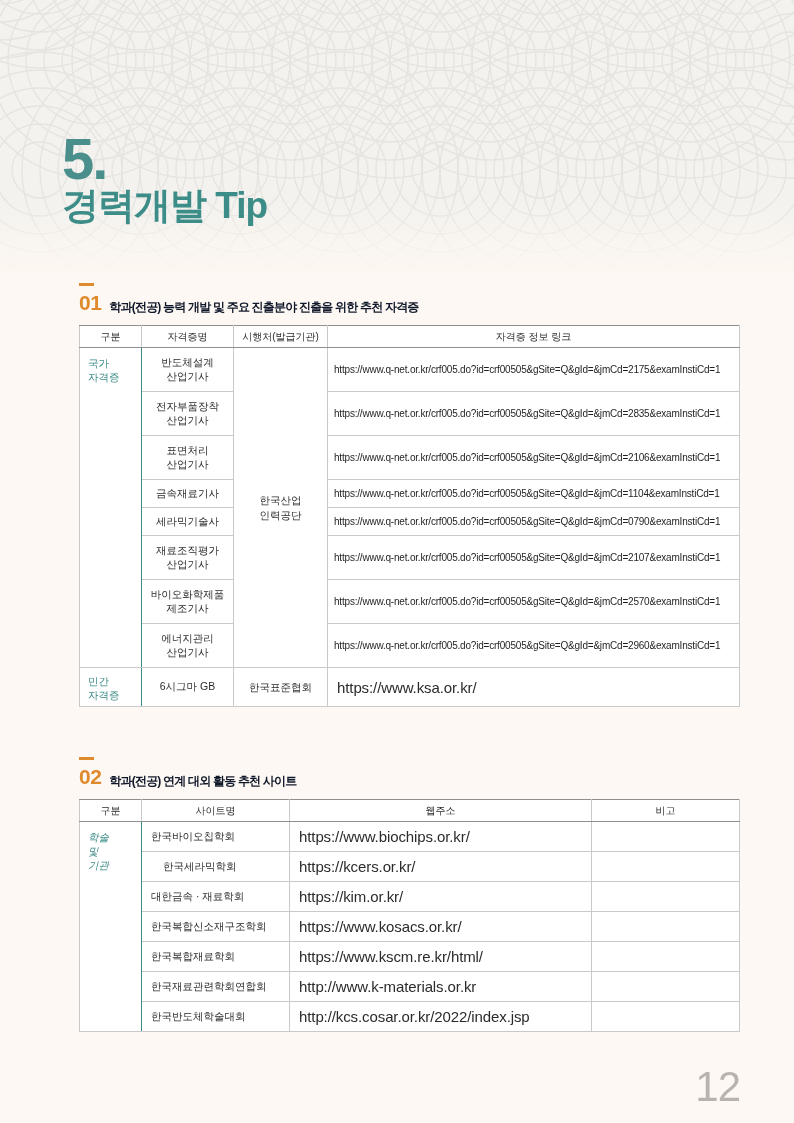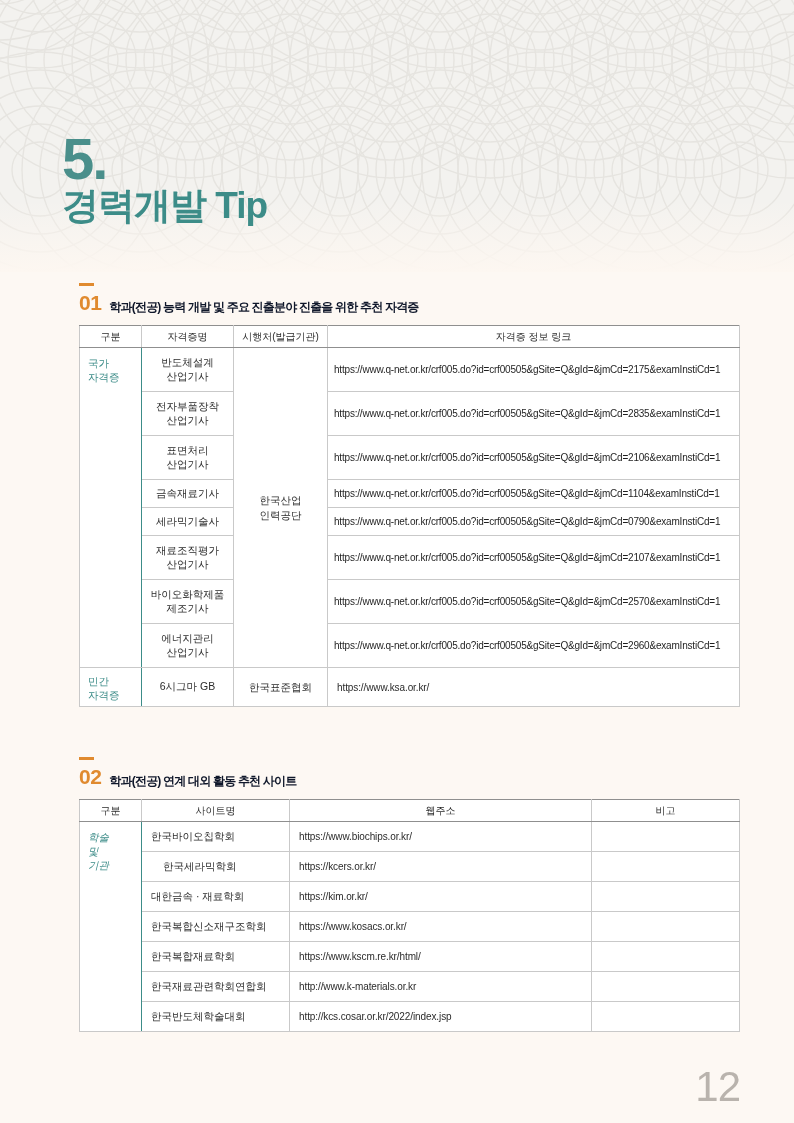--- a/index.html
+++ b/index.html
@@ -141,21 +141,21 @@
     font-size: 10.5px;
   }
   .link-cell {
     text-align: left;
     font-size: 10px;
     letter-spacing: -0.2px;
     color: #1f1f1f;
   }
   .url-cell {
     text-align: left;
-    font-size: 10px;
+    font-size: 15px;
     padding-left: 9px;
     letter-spacing: -0.1px;
   }
   .agency-cell {
     text-align: center;
     line-height: 1.35;
   }
 
   
   #table1 { width: 660px; }

